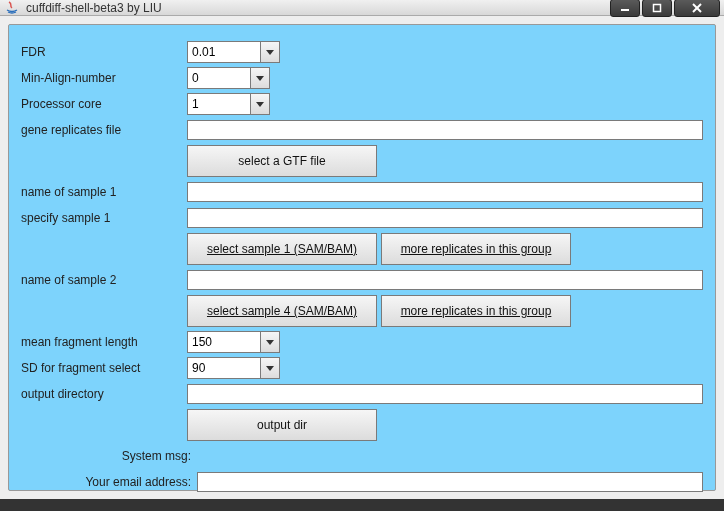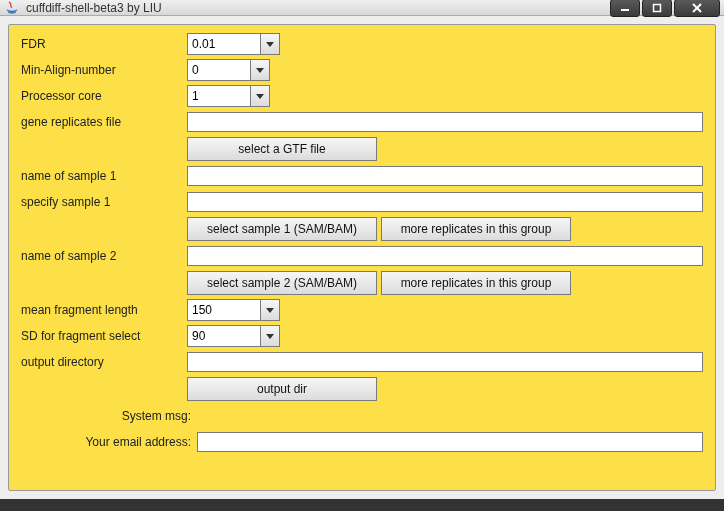--- a/index.html
+++ b/index.html
@@ -52,26 +52,26 @@
     box-sizing: border-box;
   }
   .win-btn.close { width: 46px; }
   .client {
     background: #eeeeee;
     height: 483px;
     box-sizing: border-box;
     padding: 8px;
   }
   .panel {
-    background: #fde047;
+    background: #7dd3fc;
     border: 1px solid #999;
     border-radius: 2px;
     height: 100%;
     box-sizing: border-box;
-    padding: 8px 12px 8px 12px;
+    padding: 16px 12px 8px 12px;
     position: relative;
   }
   .row {
     display: flex;
     align-items: center;
     margin-bottom: 4px;
     min-height: 22px;
   }
   .lbl {
     width: 160px;
@@ -120,36 +120,36 @@
   }
   .combo .combo-btn {
     width: 18px;
     border-left: 1px solid #7a7a7a;
     background: linear-gradient(to bottom, #f6f6f6, #dcdcdc);
     display: flex;
     align-items: center;
     justify-content: center;
   }
   .btn {
-    height: 24px;
+    height: 32px;
     border: 1px solid #7a7a7a;
     background: linear-gradient(to bottom, #f6f6f6, #dcdcdc);
     box-sizing: border-box;
     padding: 0 12px;
     display: inline-flex;
     align-items: center;
     justify-content: center;
     font-family: inherit;
     font-size: 12px;
     color: #111;
     white-space: nowrap;
     margin-right: 4px;
   }
   .btn.wide { width: 190px; }
-  .btn.medgrp { width: 190px; }
+  .btn.medgrp { width: 190px; text-decoration: underline; }
   .btn.small { width: 56px; padding: 0; }
   .btn.smallok { width: 48px; padding: 0; }
   .bottom-btns {
     display: flex;
     justify-content: flex-end;
     padding-right: 8px;
     margin-top: 2px;
   }
   svg.tri { width: 10px; height: 10px; }
 </style>
@@ -270,21 +270,21 @@
       <div class="lbl">name of sample 2</div>
       <div class="field">
         <input class="textinput full" value="" style="">
       </div>
     </div>
 
 
     <div class="row">
       <div class="lbl"></div>
       <div class="field">
-        <div class="btn medgrp">select sample 2 (SAM/BAM)</div>
+        <div class="btn medgrp">select sample 4 (SAM/BAM)</div>
         <div class="btn medgrp">more replicates in this group</div>
       </div>
     </div>
 
     <div class="row">
       <div class="lbl">mean fragment length</div>
       <div class="field">
         <div class="combo">
           <div class="combo-val">150</div>
           <div class="combo-btn">

